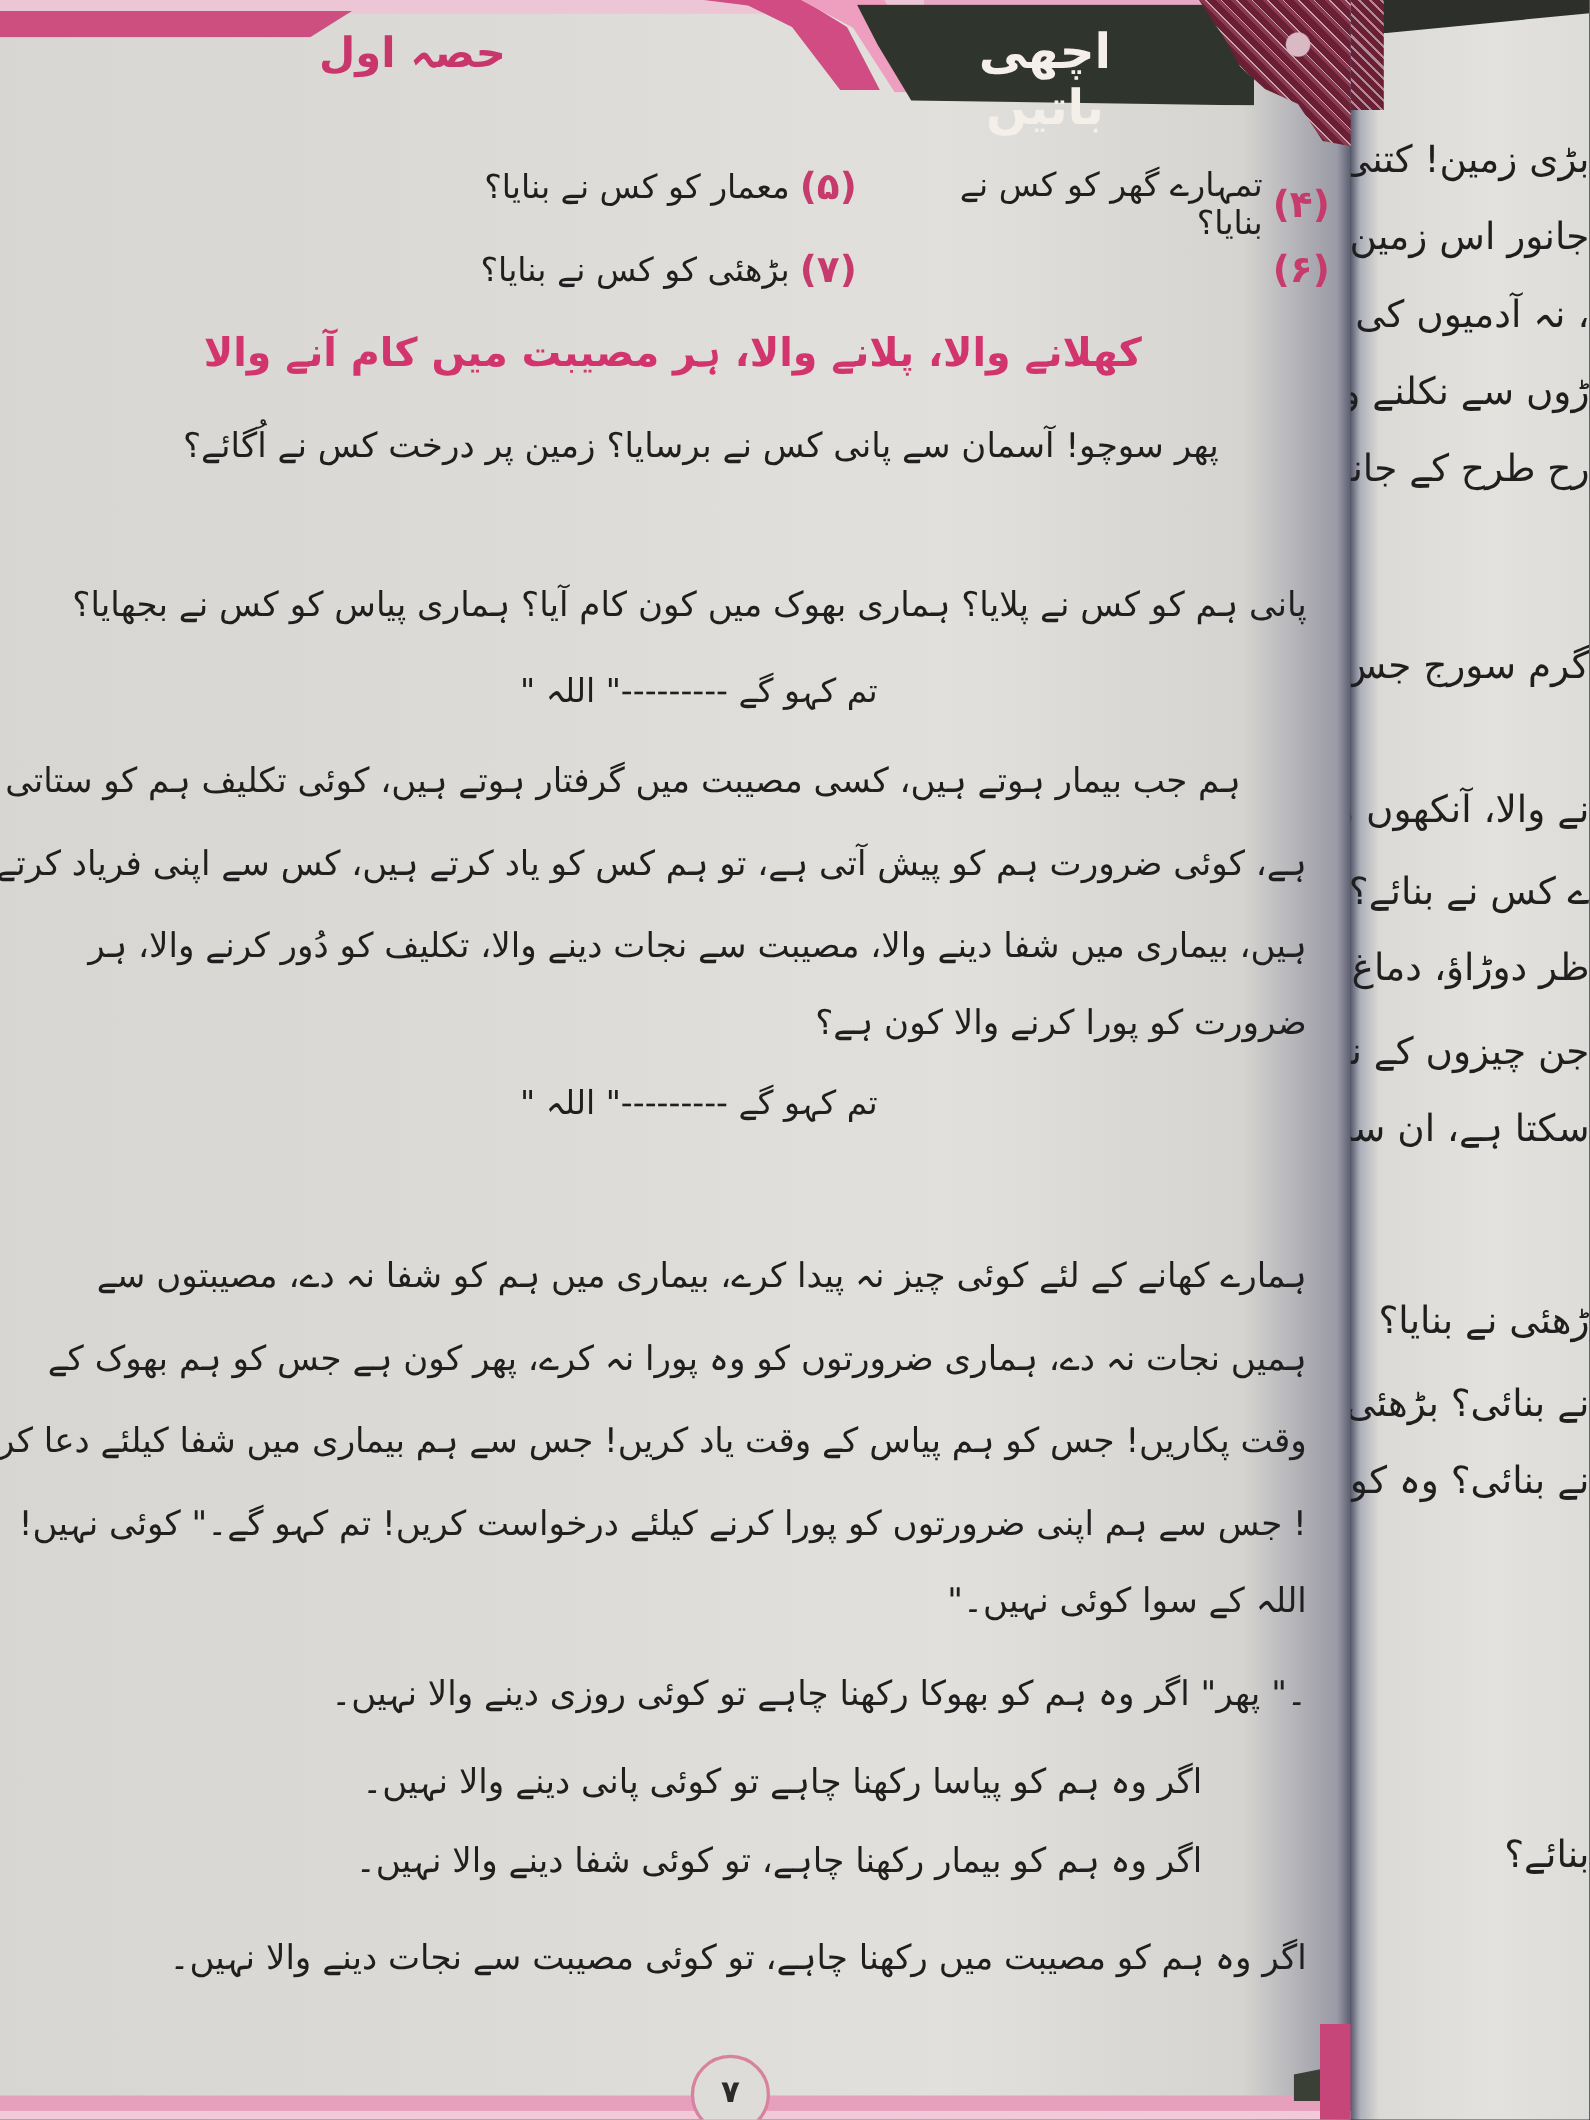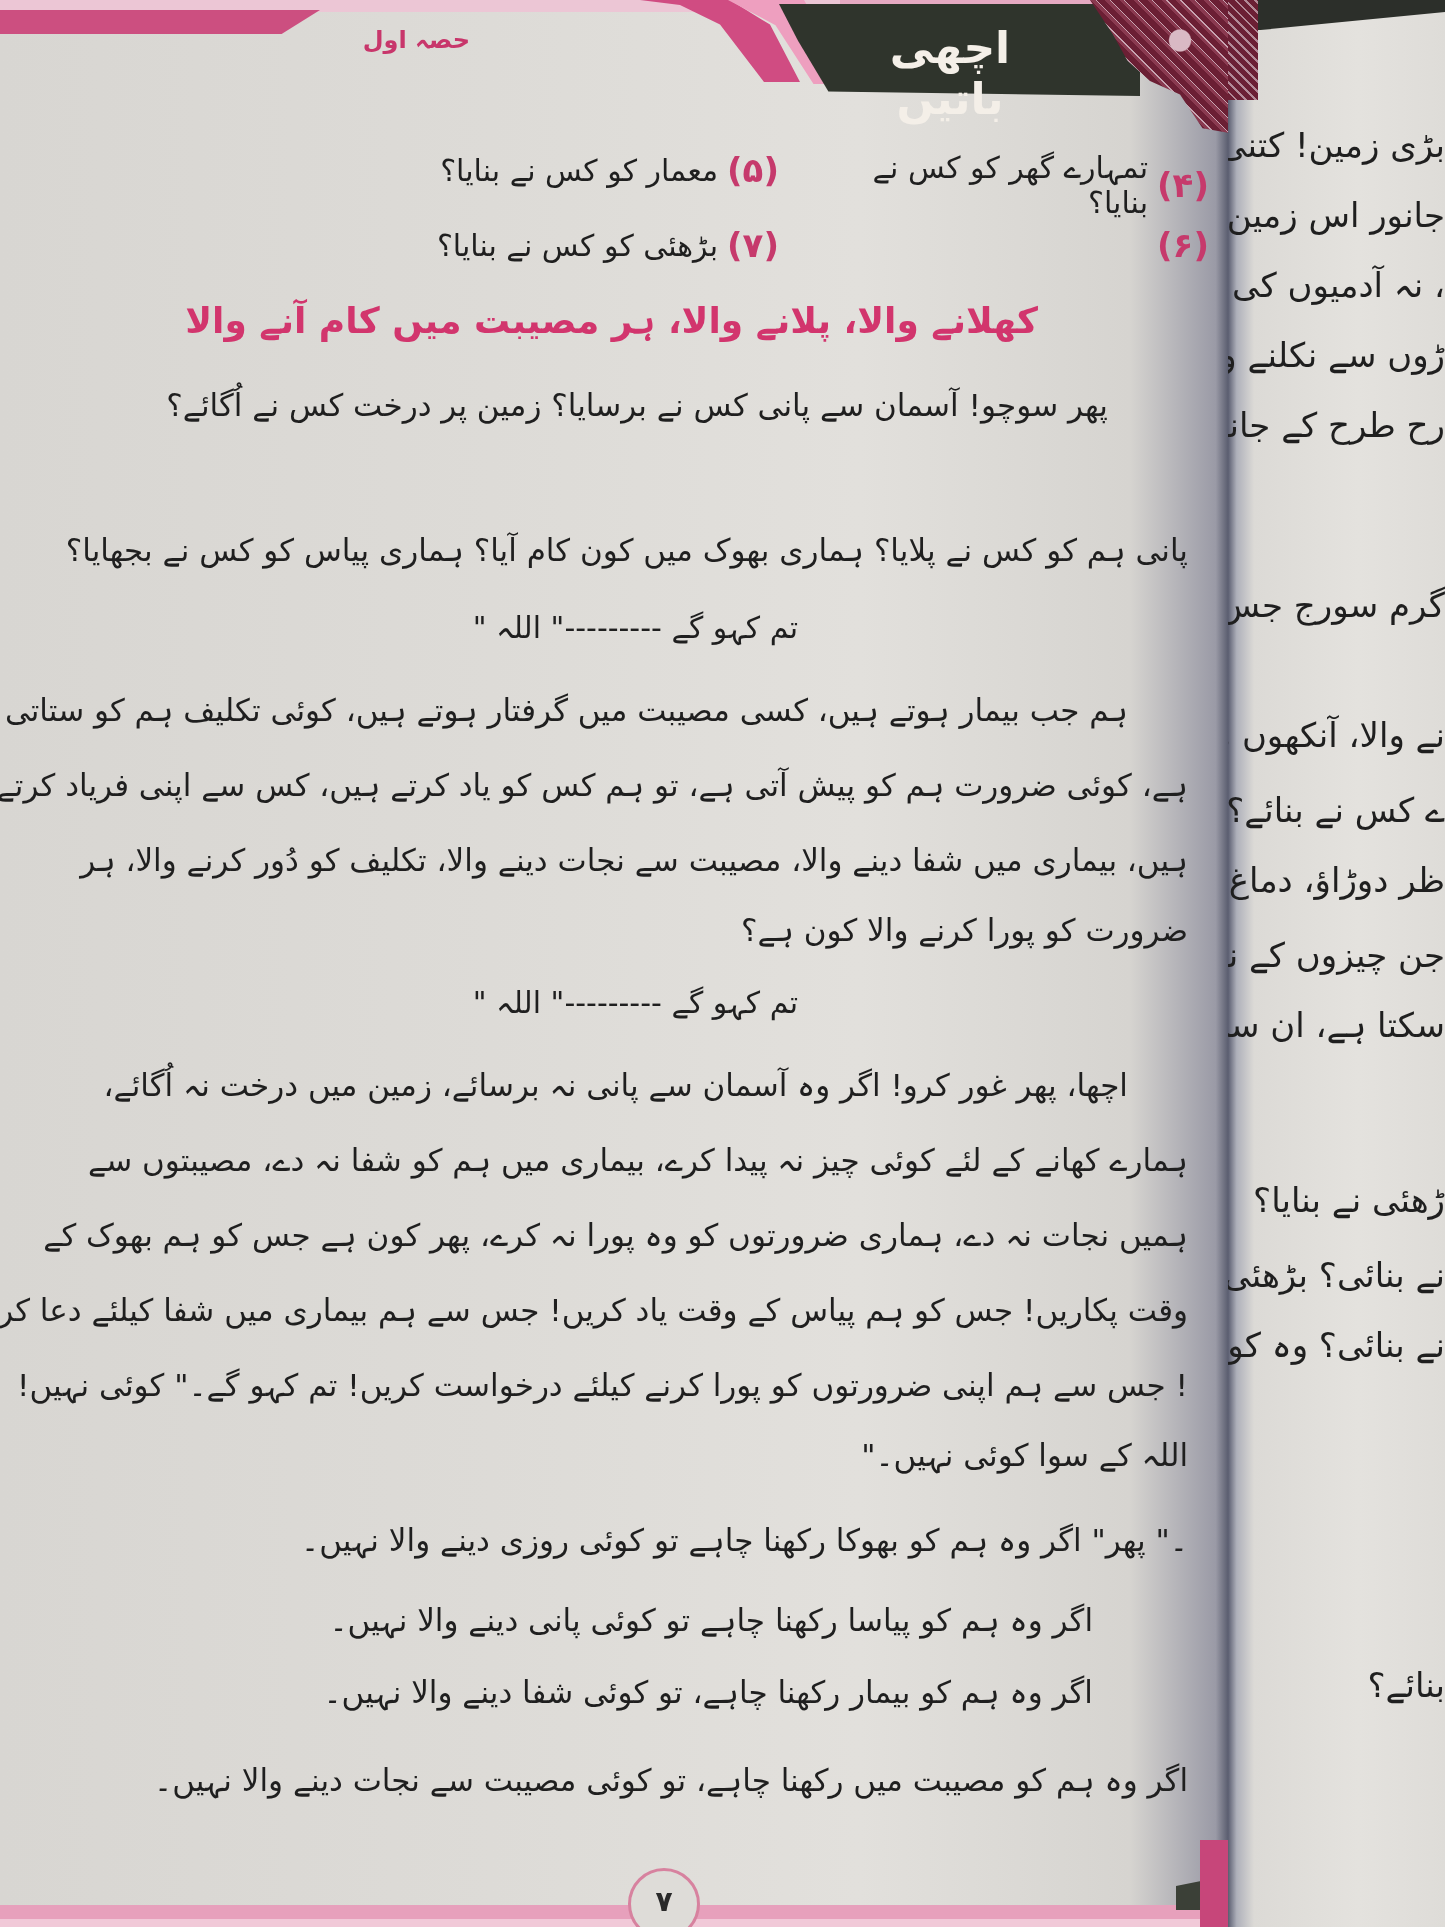--- a/index.html
+++ b/index.html
@@ -42,22 +42,22 @@
                   repeating-linear-gradient(45deg, #6b1f34 0 6px, #8a3a50 6px 9px, #c9a5b2 9px 10px);
       clip-path: polygon(0 0, 100% 0, 100% 100%, 75% 95%, 60% 70%, 40% 60%, 25% 45%, 15% 25%);
       border-radius: 0 0 0 40px;
     }
     .header-title {
       position: absolute; left: 830px; top: 22px; width: 240px; text-align: center;
       color: #f4efe8; font-size: 44px; font-weight: bold; direction: rtl;
       font-family: "DejaVu Sans", sans-serif;
     }
     .header-part {
-      position: absolute; left: 290px; top: 26px; width: 180px; text-align: right;
-      color: #c8366b; font-size: 24px; font-weight: bold; direction: rtl;
+      position: absolute; left: 290px; top: 26px; width: 180px; text-align: left;
+      color: #c8366b; font-size: 38px; font-weight: bold; direction: rtl;
       font-family: "DejaVu Sans", sans-serif;
     }
 
     .txt { direction: rtl; color: #1f1f1f; font-family: "DejaVu Sans", sans-serif; }
     .line { position: absolute; white-space: nowrap; font-size: 31px; line-height: 40px; }
 
     .q-row { position: absolute; display: flex; direction: rtl; align-items: center; font-size: 30px; }
     .q-num { color: #c63a6c; font-size: 34px; font-weight: bold; width: 70px; text-align: center; }
     .q-text { color: #1f1f1f; }
 
@@ -131,21 +131,20 @@
 
   <div class="answer-line" style="right:430px; top:610px;">تم کہو گے ---------" اللہ "</div>
 
   <div class="txt line" style="right:100px; top:690px;">ہم جب بیمار ہوتے ہیں، کسی مصیبت میں گرفتار ہوتے ہیں، کوئی تکلیف ہم کو ستاتی</div>
   <div class="txt line" style="right:40px; top:765px;">ہے، کوئی ضرورت ہم کو پیش آتی ہے، تو ہم کس کو یاد کرتے ہیں، کس سے اپنی فریاد کرتے</div>
   <div class="txt line" style="right:40px; top:840px;">ہیں، بیماری میں شفا دینے والا، مصیبت سے نجات دینے والا، تکلیف کو دُور کرنے والا، ہر</div>
   <div class="txt line" style="right:40px; top:910px;">ضرورت کو پورا کرنے والا کون ہے؟</div>
 
   <div class="answer-line" style="right:430px; top:985px;">تم کہو گے ---------" اللہ "</div>
 
-  <div class="txt line" style="right:100px; top:1065px;">اچھا، پھر غور کرو! اگر وہ آسمان سے پانی نہ برسائے، زمین میں درخت نہ اُگائے،</div>
   <div class="txt line" style="right:40px; top:1140px;">ہمارے کھانے کے لئے کوئی چیز نہ پیدا کرے، بیماری میں ہم کو شفا نہ دے، مصیبتوں سے</div>
   <div class="txt line" style="right:40px; top:1215px;">ہمیں نجات نہ دے، ہماری ضرورتوں کو وہ پورا نہ کرے، پھر کون ہے جس کو ہم بھوک کے</div>
   <div class="txt line" style="right:40px; top:1290px;">وقت پکاریں! جس کو ہم پیاس کے وقت یاد کریں! جس سے ہم بیماری میں شفا کیلئے دعا کریں</div>
   <div class="txt line" style="right:40px; top:1365px;">! جس سے ہم اپنی ضرورتوں کو پورا کرنے کیلئے درخواست کریں! تم کہو گے۔" کوئی نہیں!</div>
   <div class="txt line" style="right:40px; top:1435px;">اللہ کے سوا کوئی نہیں۔"</div>
 
   <div class="txt line" style="right:40px; top:1520px;">۔" پھر" اگر وہ ہم کو بھوکا رکھنا چاہے تو کوئی روزی دینے والا نہیں۔</div>
   <div class="txt line" style="right:135px; top:1600px;">اگر وہ ہم کو پیاسا رکھنا چاہے تو کوئی پانی دینے والا نہیں۔</div>
   <div class="txt line" style="right:135px; top:1672px;">اگر وہ ہم کو بیمار رکھنا چاہے، تو کوئی شفا دینے والا نہیں۔</div>
   <div class="txt line" style="right:40px; top:1760px;">اگر وہ ہم کو مصیبت میں رکھنا چاہے، تو کوئی مصیبت سے نجات دینے والا نہیں۔</div>

